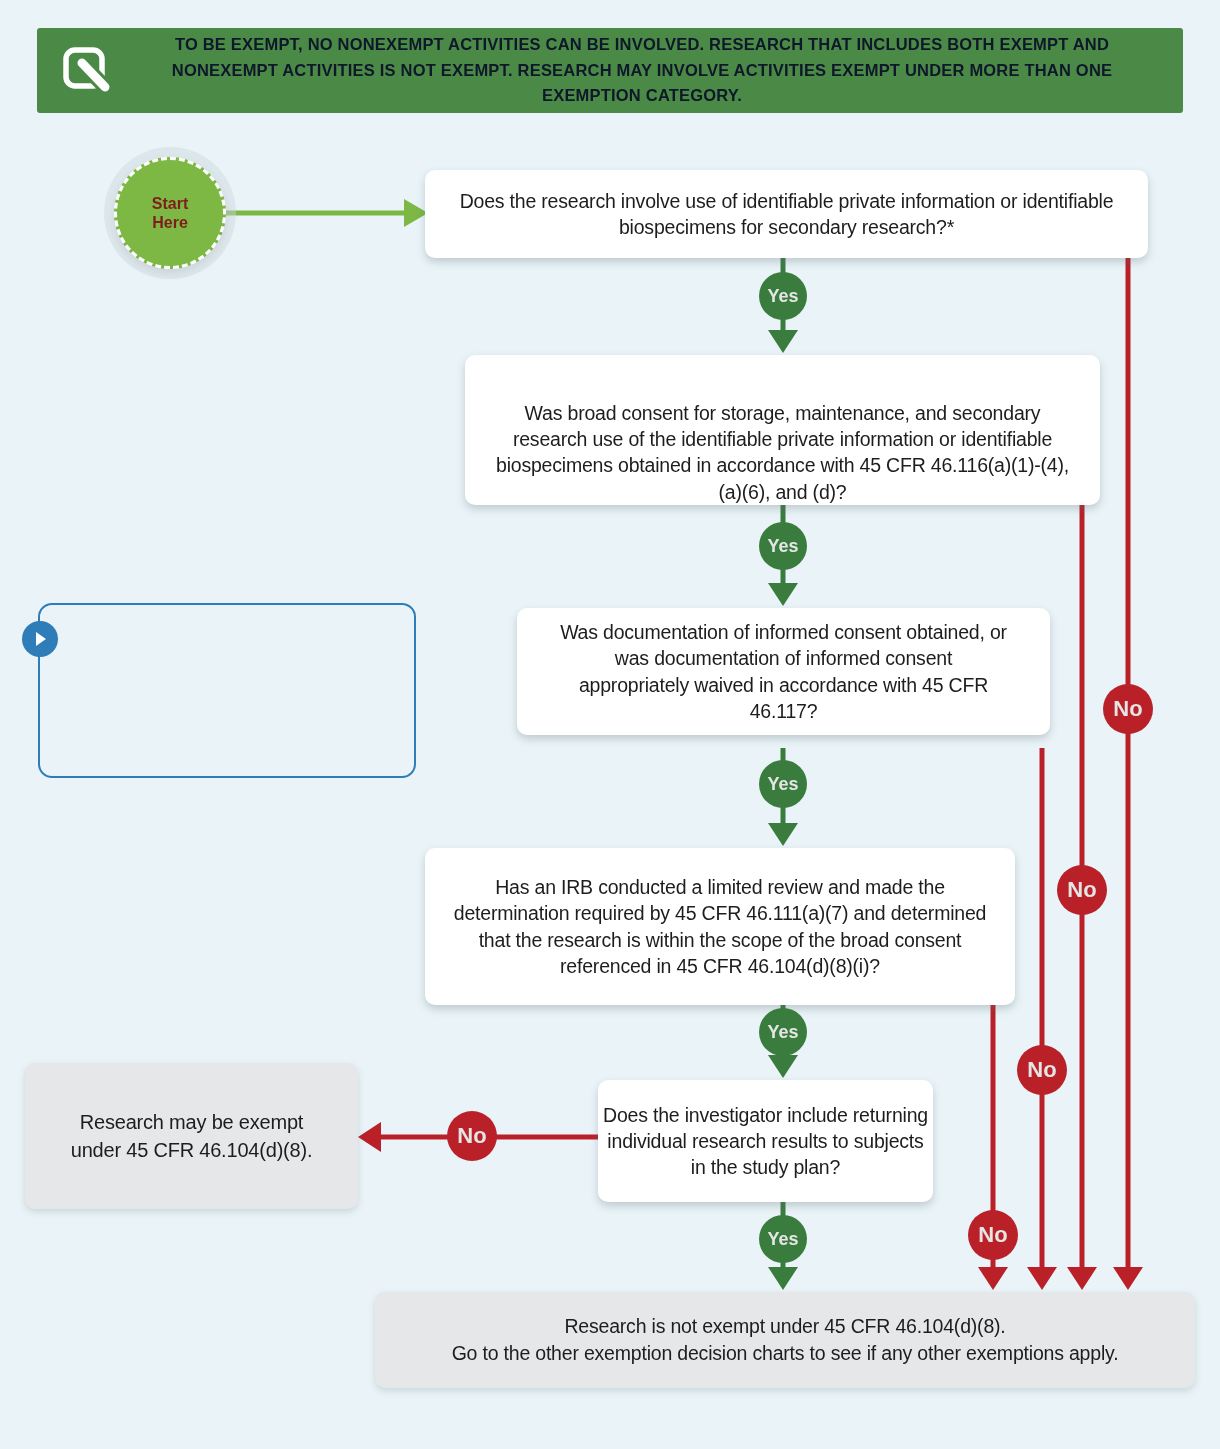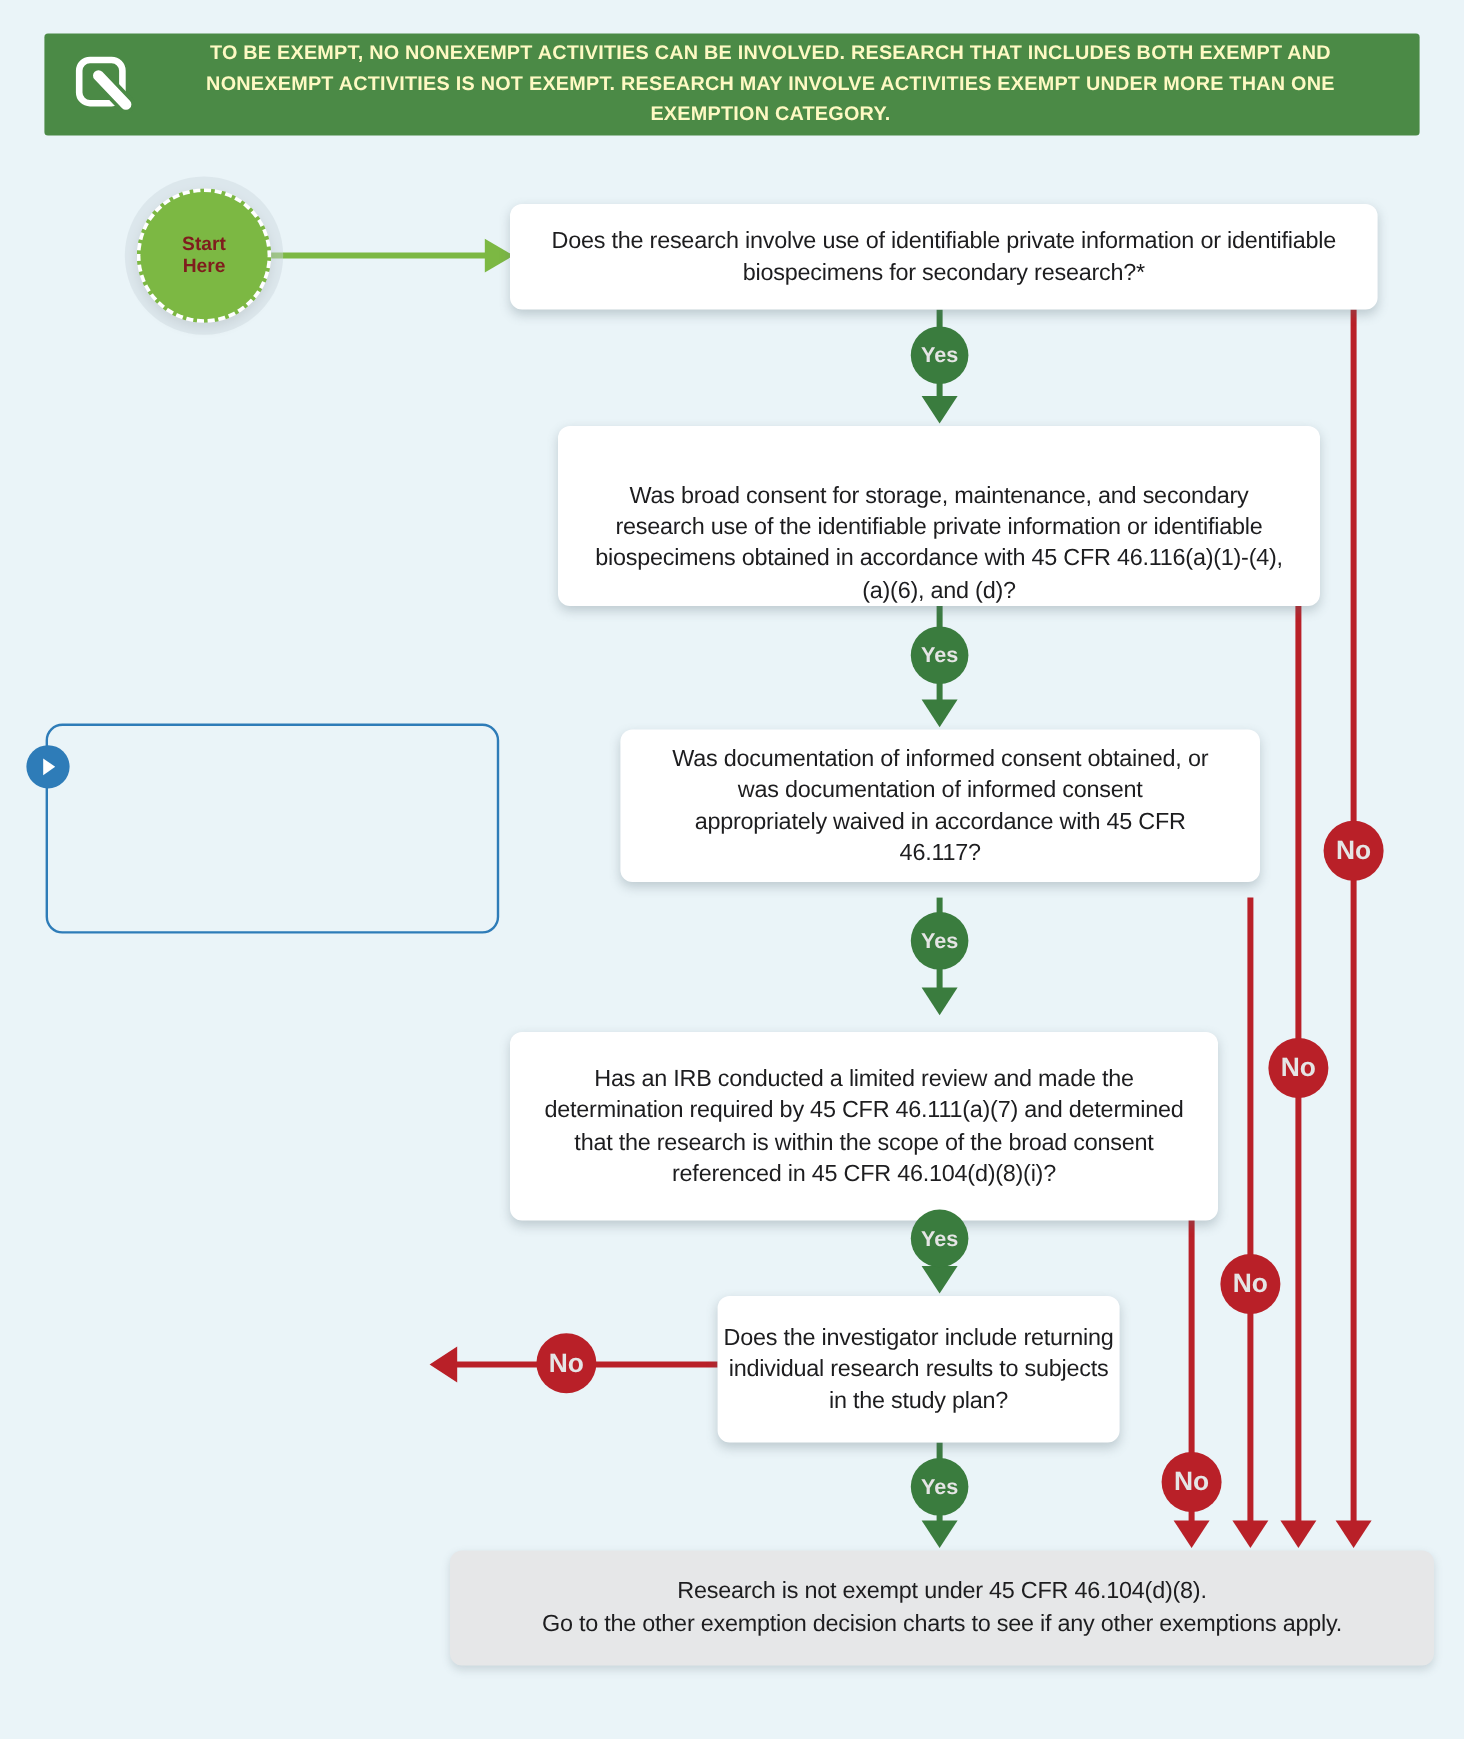--- a/index.html
+++ b/index.html
@@ -27,21 +27,21 @@
   .fill-dark{fill:var(--dark-green);}
   .fill-red{fill:var(--red);}
 
   .banner{
     position:absolute;left:37px;top:28px;width:1146px;height:85px;
     background:var(--banner-green);border-radius:3px;z-index:2;
     display:flex;align-items:center;
   }
   .banner-icon{flex:0 0 auto;margin-left:24px;width:52px;height:52px;}
   .banner-text{
-    flex:1;margin:0 36px 0 24px;text-align:center;color:#fef9c3;
+    flex:1;margin:0 36px 0 24px;text-align:center;color:#0f172a;
     font-size:16.5px;font-weight:700;line-height:1.55;letter-spacing:.2px;
   }
 
   .start-circle{
     position:absolute;left:114px;top:157px;width:112px;height:112px;z-index:3;
     background:var(--bright-green);border:3px dashed #fff;border-radius:50%;
     box-sizing:border-box;display:flex;align-items:center;justify-content:center;
     box-shadow:0 0 0 10px rgba(205,216,222,.45),0 4px 10px rgba(0,0,0,.15);
   }
   .start-circle span{
@@ -50,21 +50,21 @@
 
   .qbox{
     position:absolute;z-index:2;background:#fff;border-radius:10px;
     box-shadow:0 4px 9px rgba(90,110,120,.30);
     display:flex;align-items:center;justify-content:center;text-align:center;
   }
   .qbox span{font-size:19.5px;line-height:1.35;letter-spacing:-.2px;}
   .q1{left:425px;top:170px;width:723px;height:88px;}  .q1 span{max-width:688px;}
   .q2{left:465px;top:355px;width:635px;height:150px;align-items:flex-end;} .q2 span{max-width:580px;}
   .q3{left:517px;top:608px;width:533px;height:127px;} .q3 span{max-width:452px;}
-  .q4{left:425px;top:848px;width:590px;height:157px;margin-top:12px;} .q4 span{max-width:552px;}
+  .q4{left:425px;top:848px;width:590px;height:157px;} .q4 span{max-width:552px;}
   .q5{left:598px;top:1080px;width:335px;height:122px;}.q5 span{max-width:346px;}
 
   .badge{
     position:absolute;z-index:3;border-radius:50%;color:#e5e5e5;font-weight:700;
     display:flex;align-items:center;justify-content:center;text-align:center;
   }
   .badge.yes{width:48px;height:48px;background:var(--dark-green);font-size:18px;}
   .badge.no{width:50px;height:50px;background:var(--red);font-size:22px;}
   .y1{left:759px;top:272px;} .y2{left:759px;top:522px;} .y3{left:759px;top:760px;}
   .y4{left:759px;top:1008px;} .y5{left:759px;top:1215px;}
@@ -171,19 +171,22 @@
   <div class="badge yes y3">Yes</div>
   <div class="badge yes y4">Yes</div>
   <div class="badge yes y5">Yes</div>
 
   <div class="badge no n1">No</div>
   <div class="badge no n2">No</div>
   <div class="badge no n3">No</div>
   <div class="badge no n4">No</div>
   <div class="badge no n5">No</div>
 
+  <div class="graybox exempt">
+    <span>Research may be exempt under 45 CFR 46.104(d)(8).</span>
+  </div>
 
   <div class="graybox notexempt">
     <span>Research is not exempt under 45 CFR 46.104(d)(8).</span>
     <span>Go to the other exemption decision charts to see if any other exemptions apply.</span>
   </div>
 
 </div>
 
 </body></html>

